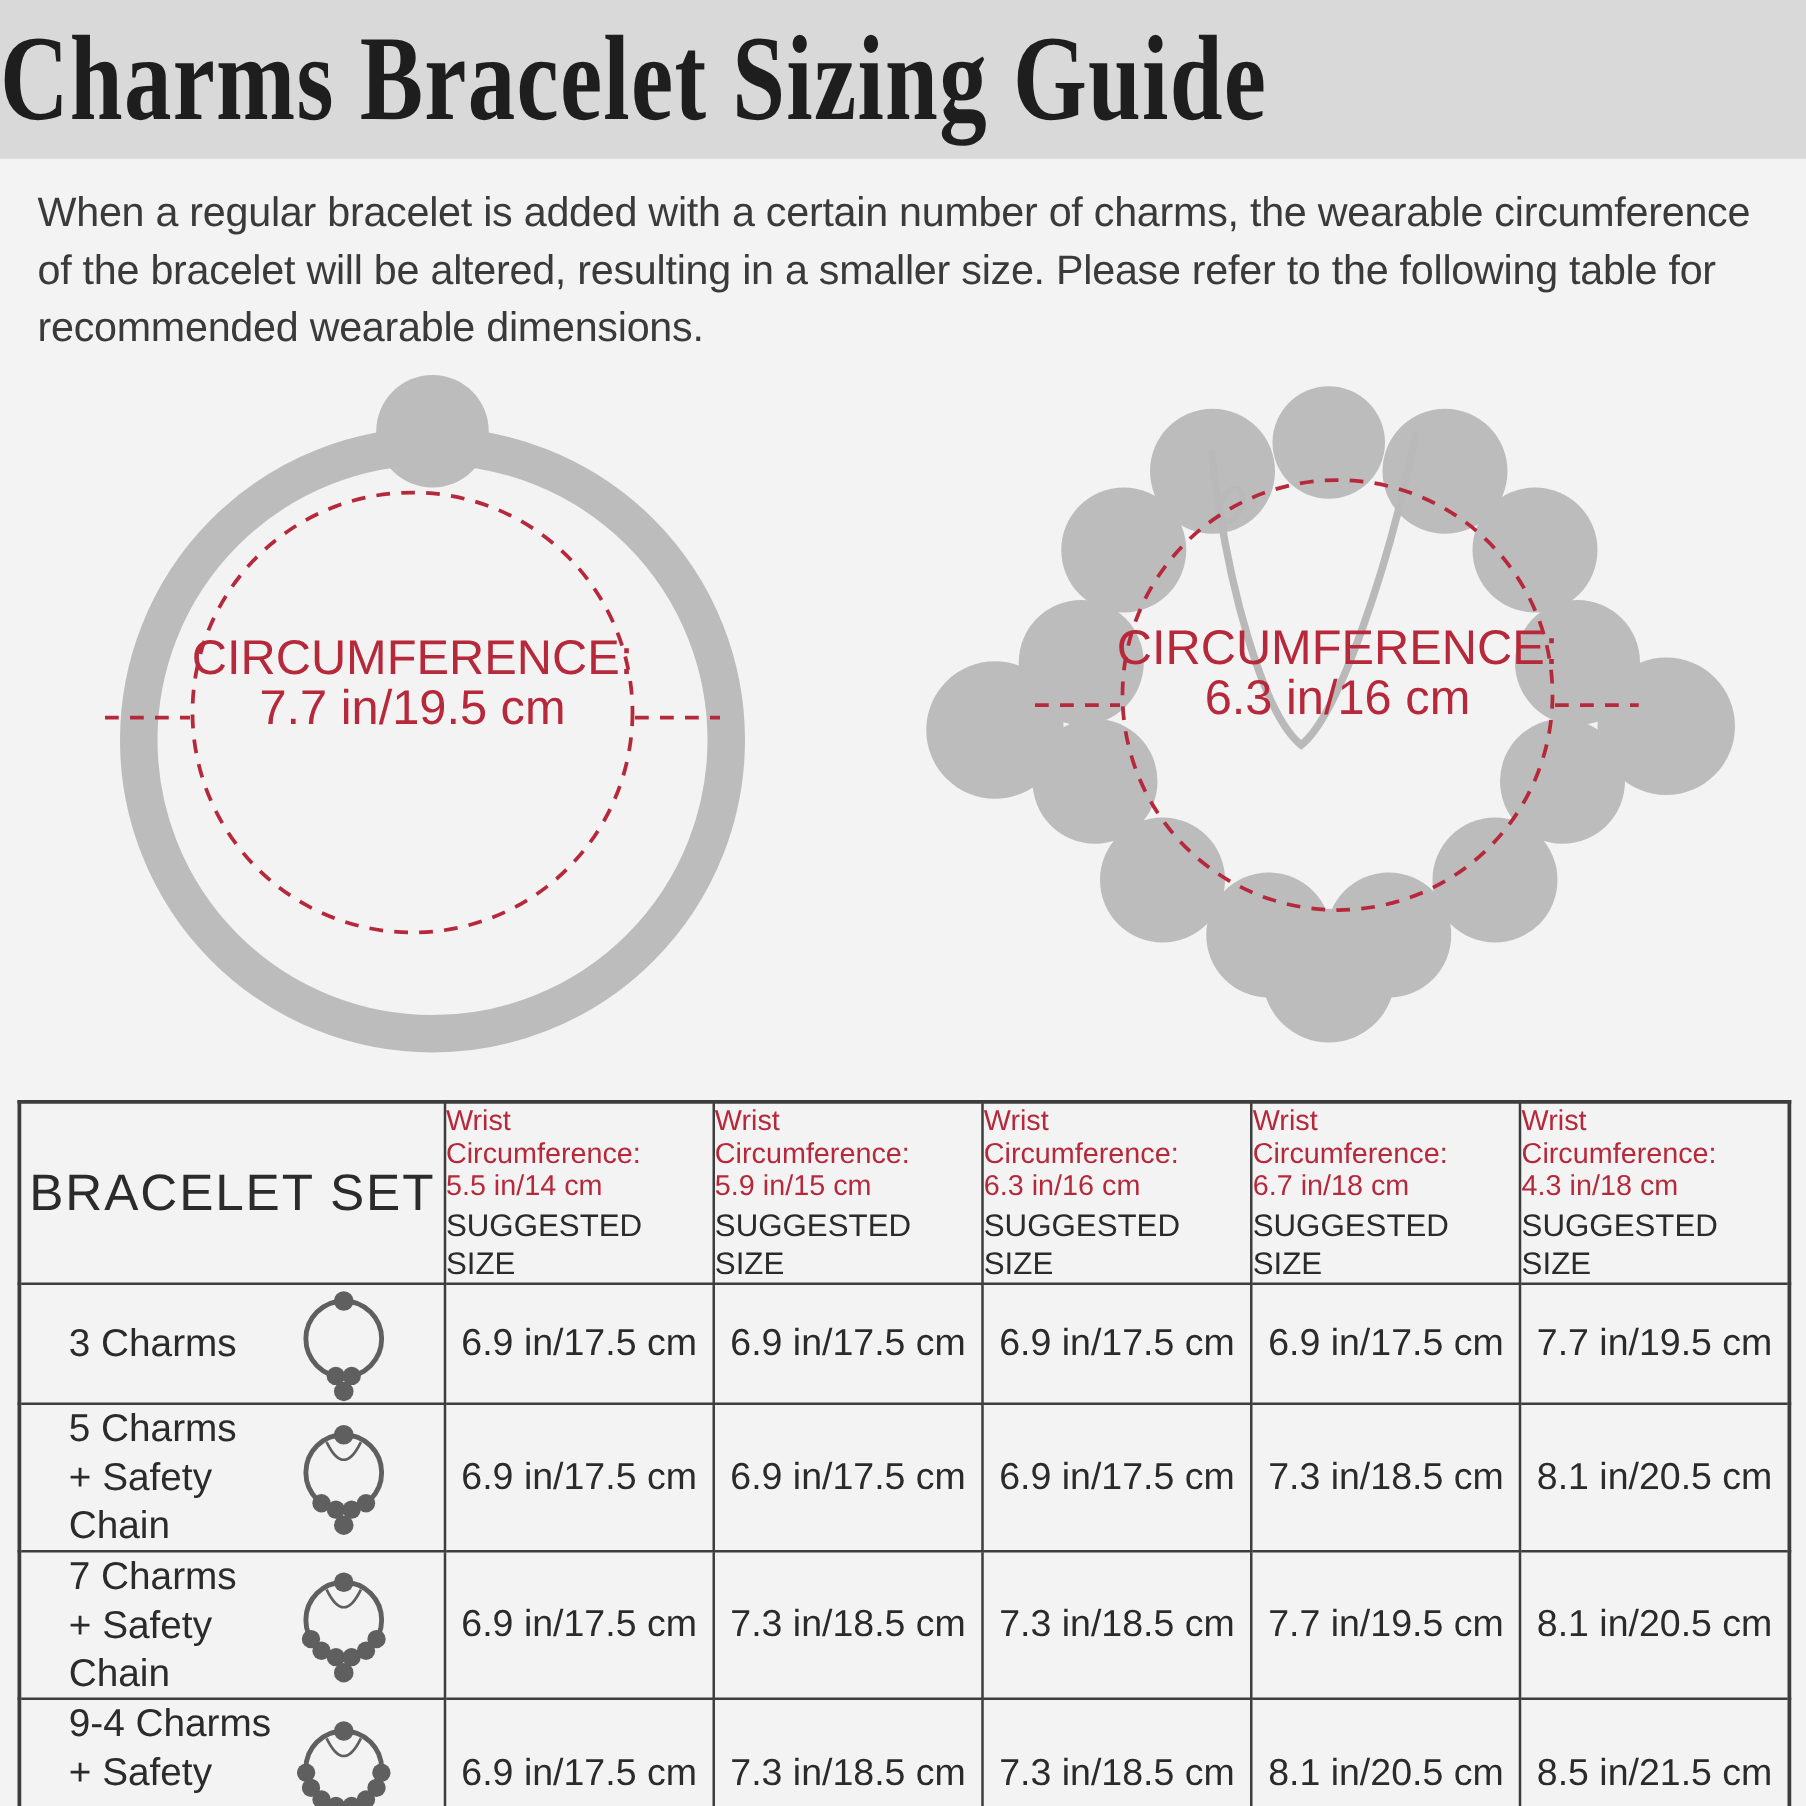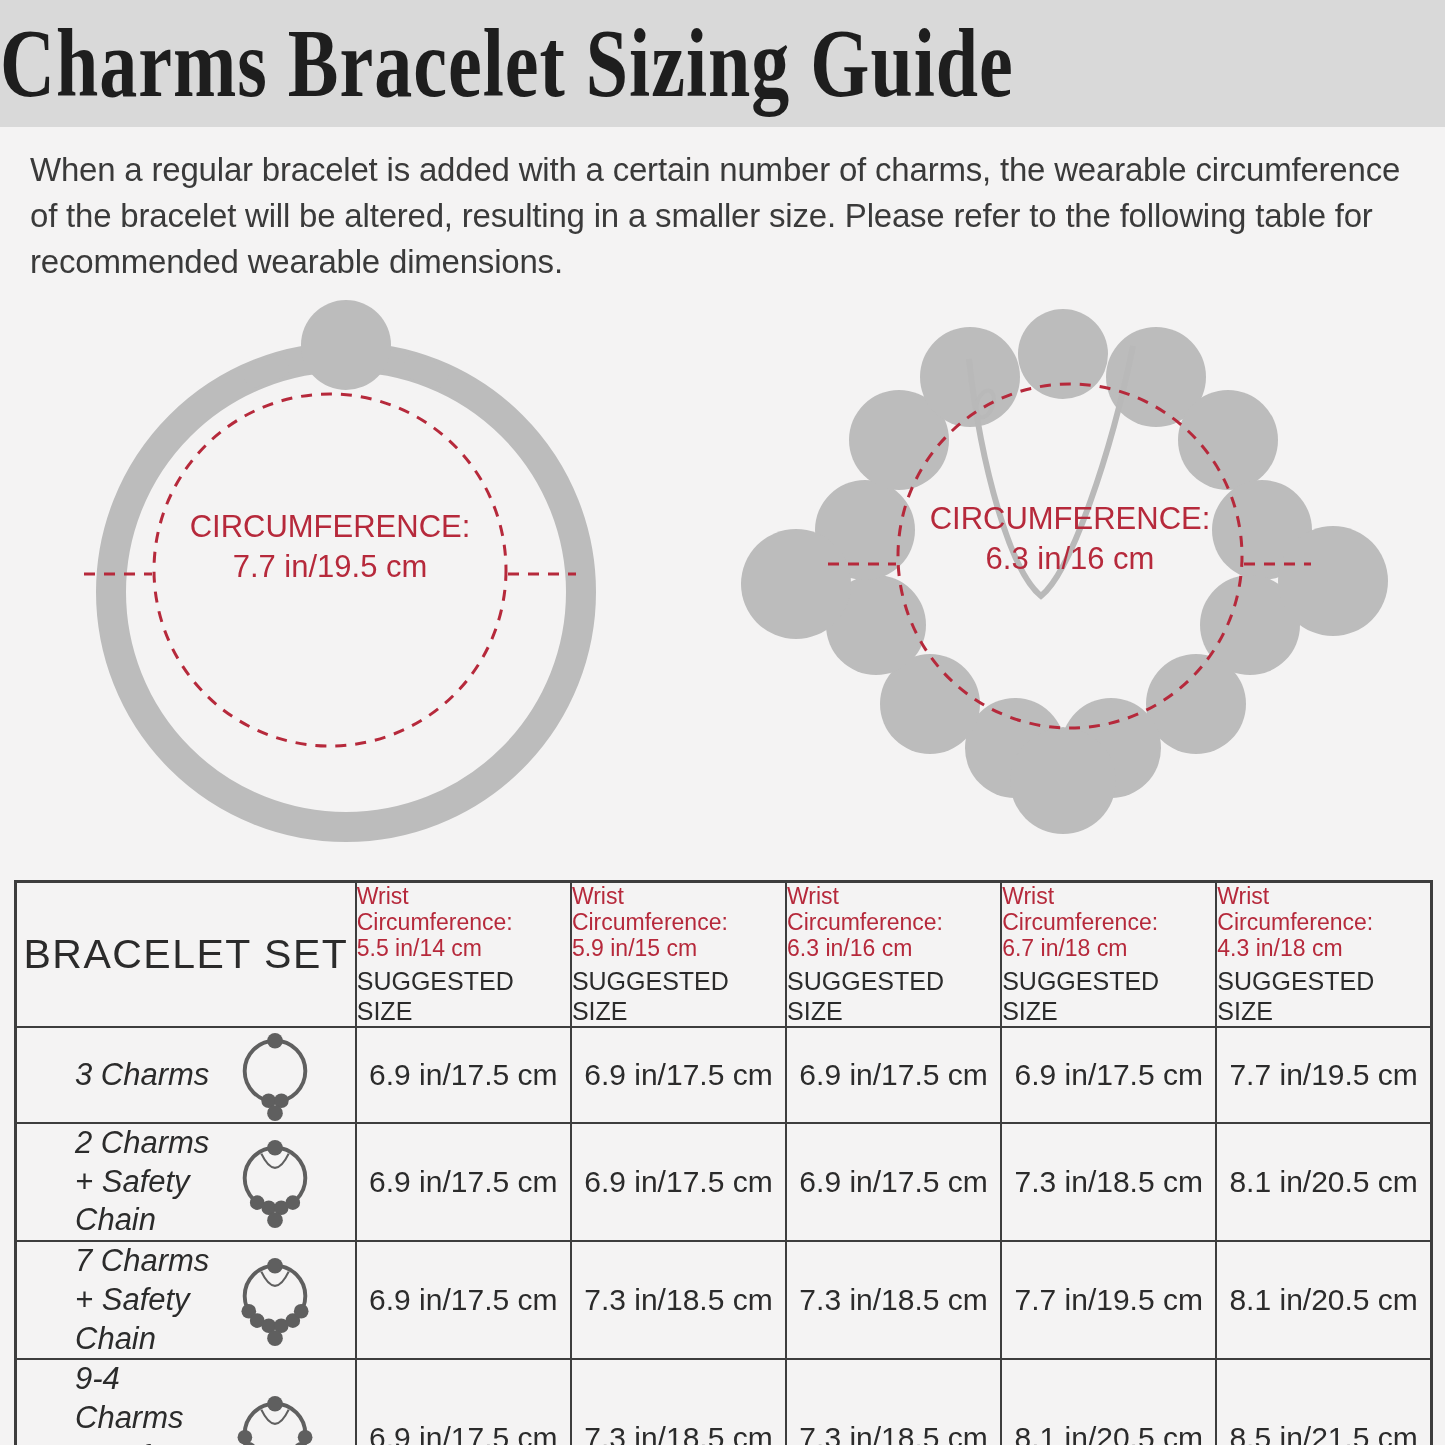--- a/index.html
+++ b/index.html
@@ -43,21 +43,21 @@
   .figures{position:relative;height:580px;}
   .fig{position:absolute;}
   #fig-left{left:40px;top:6px;width:640px;height:560px;}
   #fig-right{left:733px;top:-2px;width:710px;height:560px;}
   .fig svg{position:absolute;left:0;top:0;}
   .dim{
     position:absolute;
     width:400px;
     text-align:center;
     color:#b6293b;
-    font-size:31px;
+    font-size:39px;
     line-height:40px;
     z-index:3;
   }
   #fig-left .dim{left:90px;top:215px;}
   #fig-right .dim{left:137px;top:215px;}
   
   table.sizing{
     border-collapse:collapse;
     table-layout:fixed;
     width:1419px;
@@ -99,25 +99,24 @@
     padding-top:4px;
   }
   th.row-head{text-align:left;}
   .row-head-wrap{
     display:flex;
     align-items:center;
     height:100%;
   }
   .row-label{
     flex:1;
-    padding-left:58px;
+    padding-left:38px;
     font-size:31px;
     line-height:1.25;
     color:#2b2b2b;
-    font-style:italic;
   }
   .row-icon{
     width:92px;
     margin-right:34px;
     flex:none;
     display:flex;
     align-items:center;
     justify-content:center;
   }
   td.size-cell{
@@ -261,21 +260,21 @@
       <td class="size-cell">6.9 in/17.5 cm</td>
       <td class="size-cell">6.9 in/17.5 cm</td>
       <td class="size-cell">6.9 in/17.5 cm</td>
       <td class="size-cell">7.7 in/19.5 cm</td>
     </tr>
 
     <tr>
       <th class="row-head">
         <div class="row-head-wrap">
           <div class="row-label">
-            <div>2 Charms</div>
+            <div>5 Charms</div>
             <div>+ Safety Chain</div>
           </div>
           <div class="row-icon">
             <svg width="88" height="94" viewBox="0 0 90 96">
               <circle cx="45" cy="44" r="31" fill="none" stroke="#5f5f5f" stroke-width="4"></circle>
               <path d="M31,19 Q45,48 59,19" fill="none" stroke="#5f5f5f" stroke-width="2.2"></path>
               <g fill="#5f5f5f">
                 <circle cx="45" cy="13" r="8"></circle>
                 <circle cx="26.8" cy="69.1" r="7.5"></circle>
                 <circle cx="38.6" cy="74.3" r="7.5"></circle>

